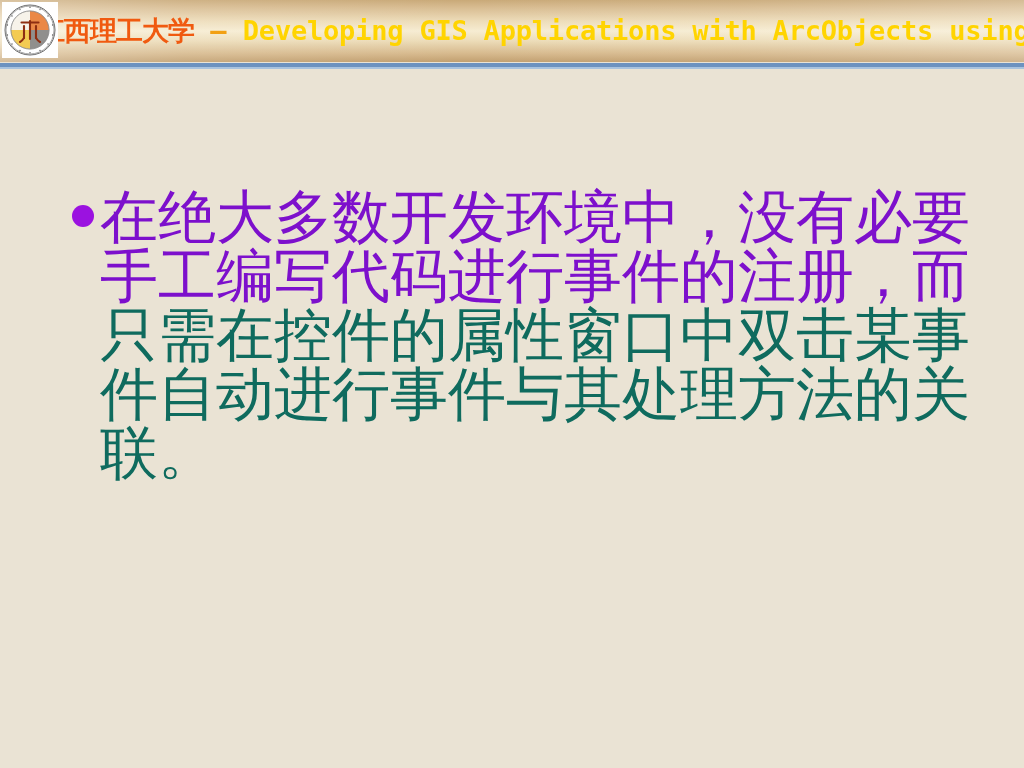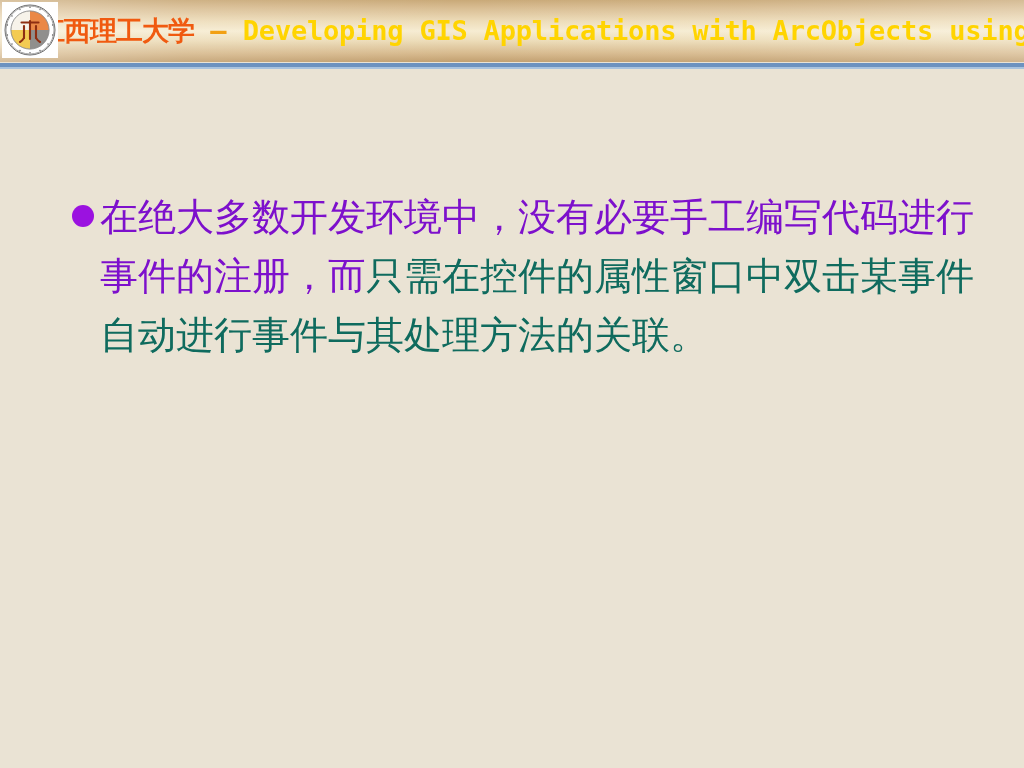--- a/index.html
+++ b/index.html
@@ -137,21 +137,21 @@
     height: 22px;
     border-radius: 50%;
     background: #9B12E0;
     margin-top: 17px;
     margin-right: 6px;
   }
 
   #bullet-text {
     flex: 1 1 auto;
     font-family: "DejaVu Sans", sans-serif;
-    font-size: 38px;
+    font-size: 58px;
     line-height: 59px;
     letter-spacing: 0px;
     text-align: left;
     word-break: break-all;
   }
   #bullet-text .seg-purple { color: #7D10CC; }
   #bullet-text .seg-teal   { color: #0F6B5E; }
 </style>
 </head>
 <body>

